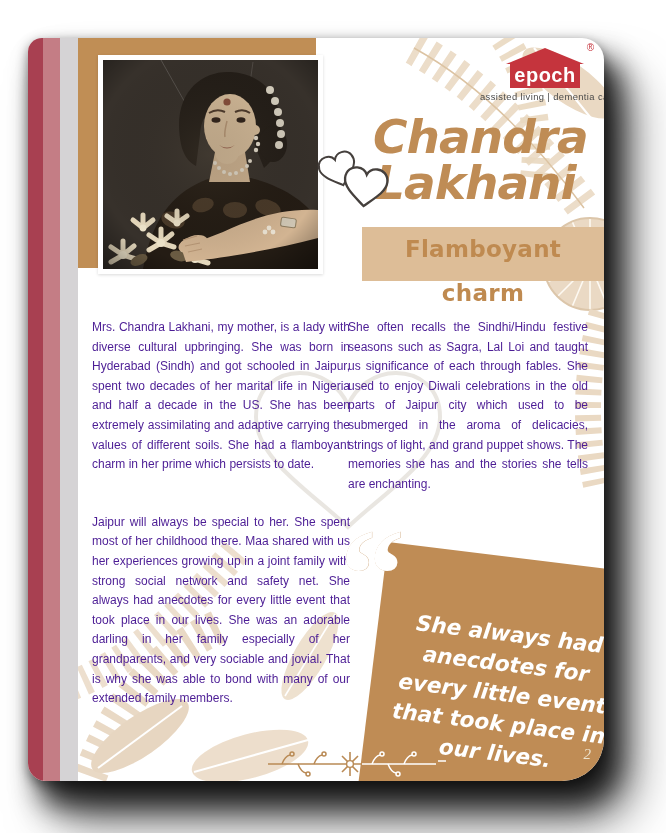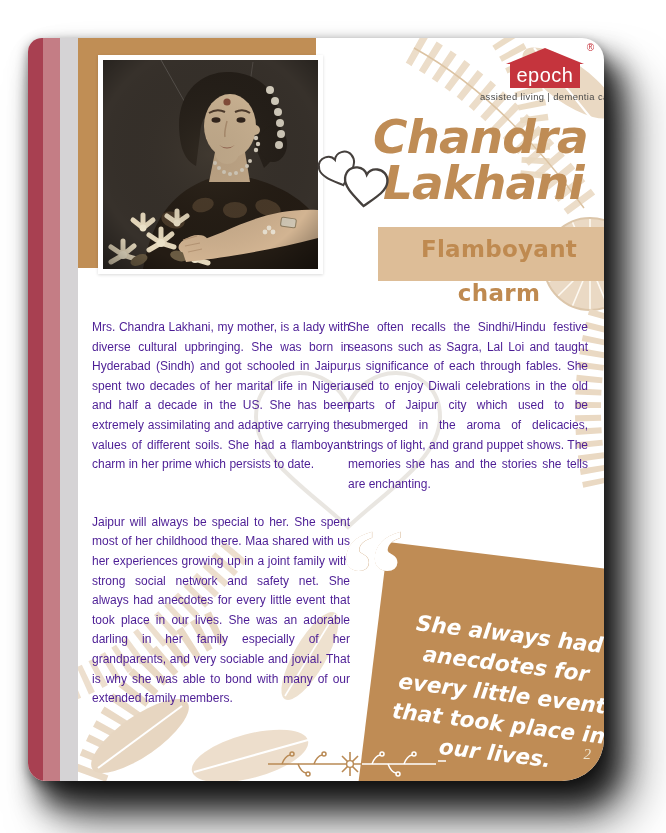--- a/index.html
+++ b/index.html
@@ -16,32 +16,32 @@
   .stripe-gray{left:32px;width:18px;background:#d5d3d5;}
   
   .photo-frame{position:absolute;left:50px;top:0;width:238px;height:230px;background:#c08e55;z-index:2;}
   .photo{position:absolute;left:70px;top:17px;width:215px;height:209px;background:#ffffff;
          padding:5px;z-index:3;box-shadow:0 1px 3px rgba(0,0,0,0.15);}
   
   .logo{position:absolute;left:452px;top:10px;width:130px;z-index:4;text-align:center;}
   .logo-house{position:relative;width:78px;margin:0 auto;}
   .roof{width:0;height:0;margin:0 auto;border-left:39px solid transparent;border-right:39px solid transparent;
         border-bottom:16px solid #c5343d;}
-  .house-body{width:70px;height:24px;background:#c5343d;margin:0 auto;color:#ffffff;font-weight:normal;
+  .house-body{width:70px;height:24px;background:#c5343d;margin:0 auto;color:#ffffff;font-weight:bold;
         font-size:20px;line-height:22px;letter-spacing:0.5px;}
   .reg{position:absolute;right:-10px;top:-6px;font-size:10px;color:#c5343d;}
   .tagline{margin-top:3px;font-size:9.4px;color:#4b4b4b;letter-spacing:0.4px;white-space:nowrap;}
   
   .hearts{position:absolute;left:288px;top:106px;z-index:5;}
   .title{position:absolute;left:345px;top:76px;z-index:4;color:#bf8c55;font-weight:bold;
          font-family:"DejaVu Sans",sans-serif;font-size:47px;line-height:46px;letter-spacing:-1px;font-style:italic;}
-  .title .l2{margin-left:10px;}
+  .title .l2{margin-left:2px;}
   .subtitle-box{position:absolute;left:334px;top:189px;width:242px;height:54px;background:#ddbd97;z-index:4;
          text-align:center;line-height:44px;font-weight:bold;font-size:23px;color:#bf8a50;
-         font-family:"DejaVu Sans",sans-serif;letter-spacing:0.3px;margin-left:16px;}
+         font-family:"DejaVu Sans",sans-serif;letter-spacing:0.3px;}
   
   .col{position:absolute;top:252px;z-index:4;color:#4c1d95;font-size:12px;line-height:19.6px;
        text-align:justify;margin-top:28px;}
   .col p{margin:0;}
   .col p + p{margin-top:38px;}
   .col-left{left:64px;width:258px;}
   .col-right{left:320px;width:240px;}
   
   .quote-mark{font-family:"Liberation Serif",serif;font-weight:bold;font-size:130px;line-height:100px;
        color:#bf8c55;pointer-events:none;}

